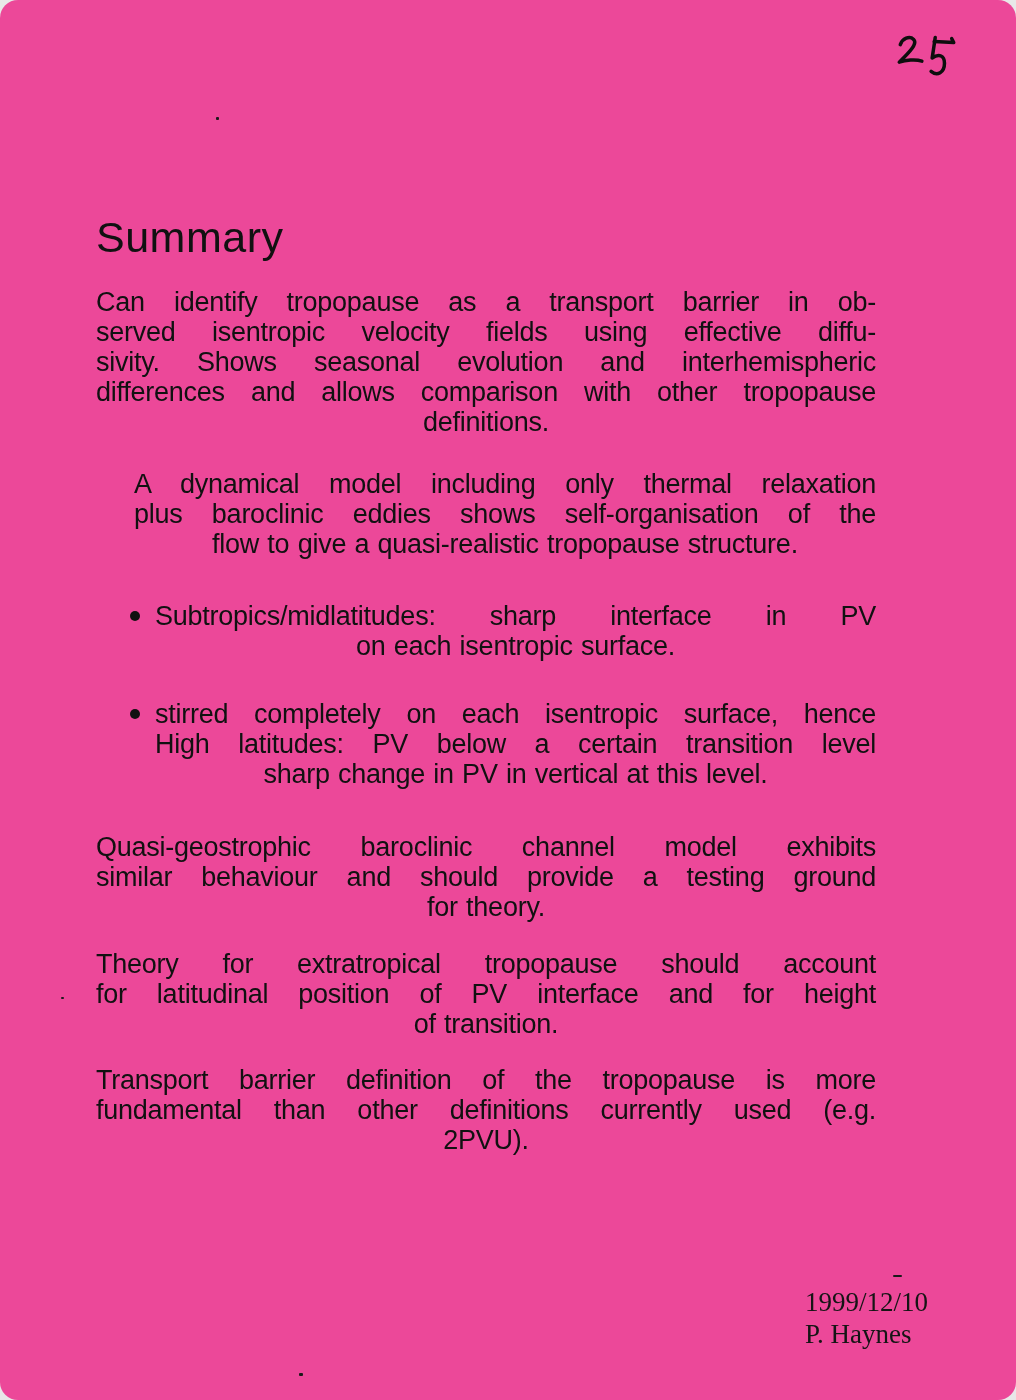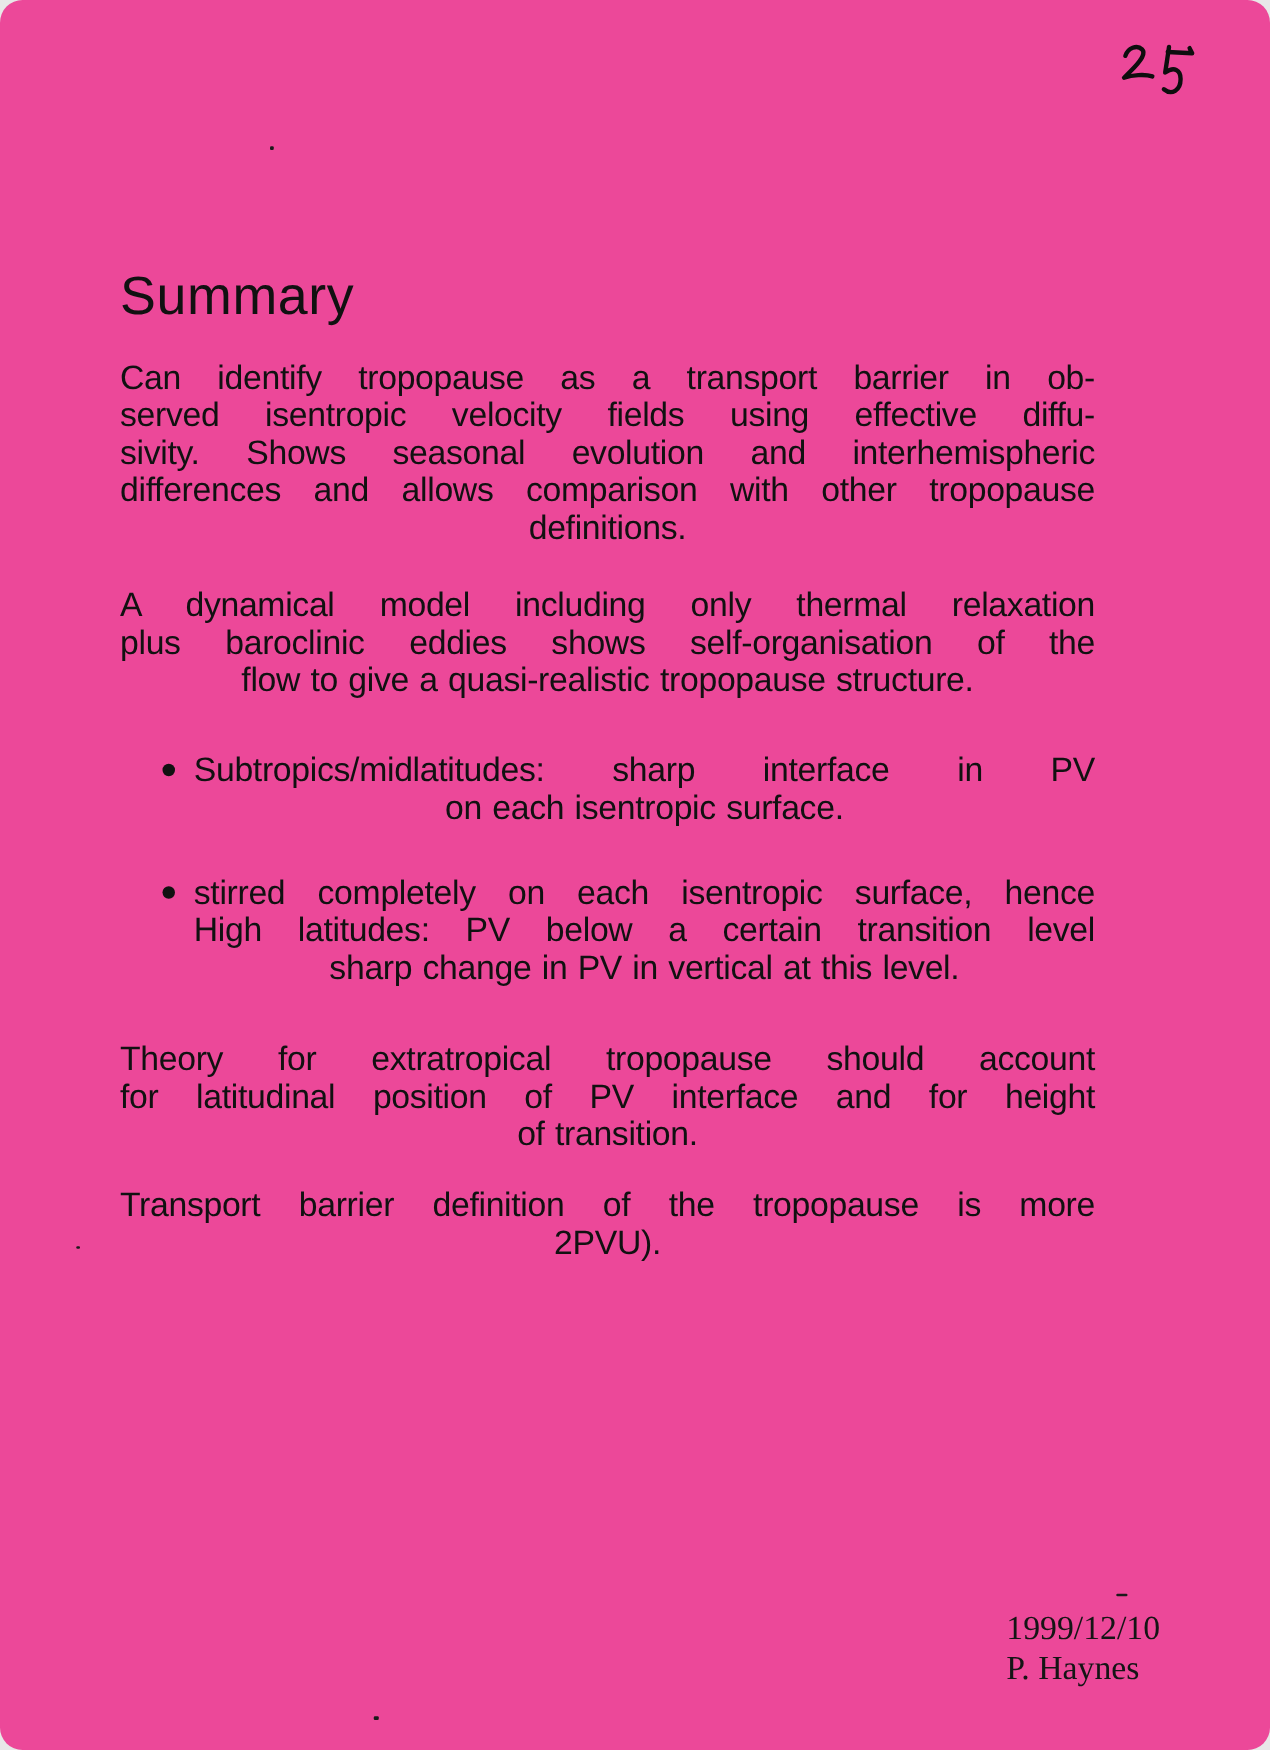--- a/index.html
+++ b/index.html
@@ -47,21 +47,21 @@
   .blocks { margin-top: 0; }
 
   .block {
     font-size: 27px;
     line-height: 30px;
     letter-spacing: -0.25px;
     word-spacing: 1px;
   }
   
   .block:nth-child(1) { margin-top: 25px; }
-  .block:nth-child(2) { margin-top: 32px; }
+  .block:nth-child(2) { margin-top: 32px; margin-left: 38px; }
   .block:nth-child(3) { margin-top: 42px; }
   .block:nth-child(4) { margin-top: 38px; }
   .block:nth-child(5) { margin-top: 43px; }
   .block:nth-child(6) { margin-top: 27px; }
   .block:nth-child(7) { margin-top: 26px; }
 
   .block .line { text-align: center; }
   .block .line.just { text-align: justify; text-align-last: justify; }
 
   .block.bullet { position: relative; padding-left: 59px; }
@@ -123,26 +123,32 @@
           <div class="line just">Subtropics/midlatitudes:  sharp interface in PV</div>
           <div class="line">on each isentropic surface.</div>
         </div>
         <div class="block bullet">
           <span class="marker"></span>
           <div class="line just">stirred completely on each isentropic surface, hence</div>
           <div class="line just">High latitudes:  PV below a certain transition level</div>
           <div class="line">sharp change in PV in vertical at this level.</div>
         </div>
         <div class="block">
+          <div class="line just">Quasi-geostrophic baroclinic channel model exhibits</div>
+          <div class="line just">similar behaviour and should provide a testing ground</div>
+          <div class="line">for theory.</div>
+        </div>
+        <div class="block">
           <div class="line just">Theory for extratropical tropopause should account</div>
           <div class="line just">for latitudinal position of PV interface and for height</div>
           <div class="line">of transition.</div>
         </div>
         <div class="block">
           <div class="line just">Transport barrier definition of the tropopause is more</div>
+          <div class="line just">fundamental than other definitions currently used (e.g.</div>
           <div class="line">2PVU).</div>
         </div>
       </div>
   </div>
 
   <div class="footer">
     <div>1999/12/10</div>
     <div>P. Haynes</div>
   </div>
 

